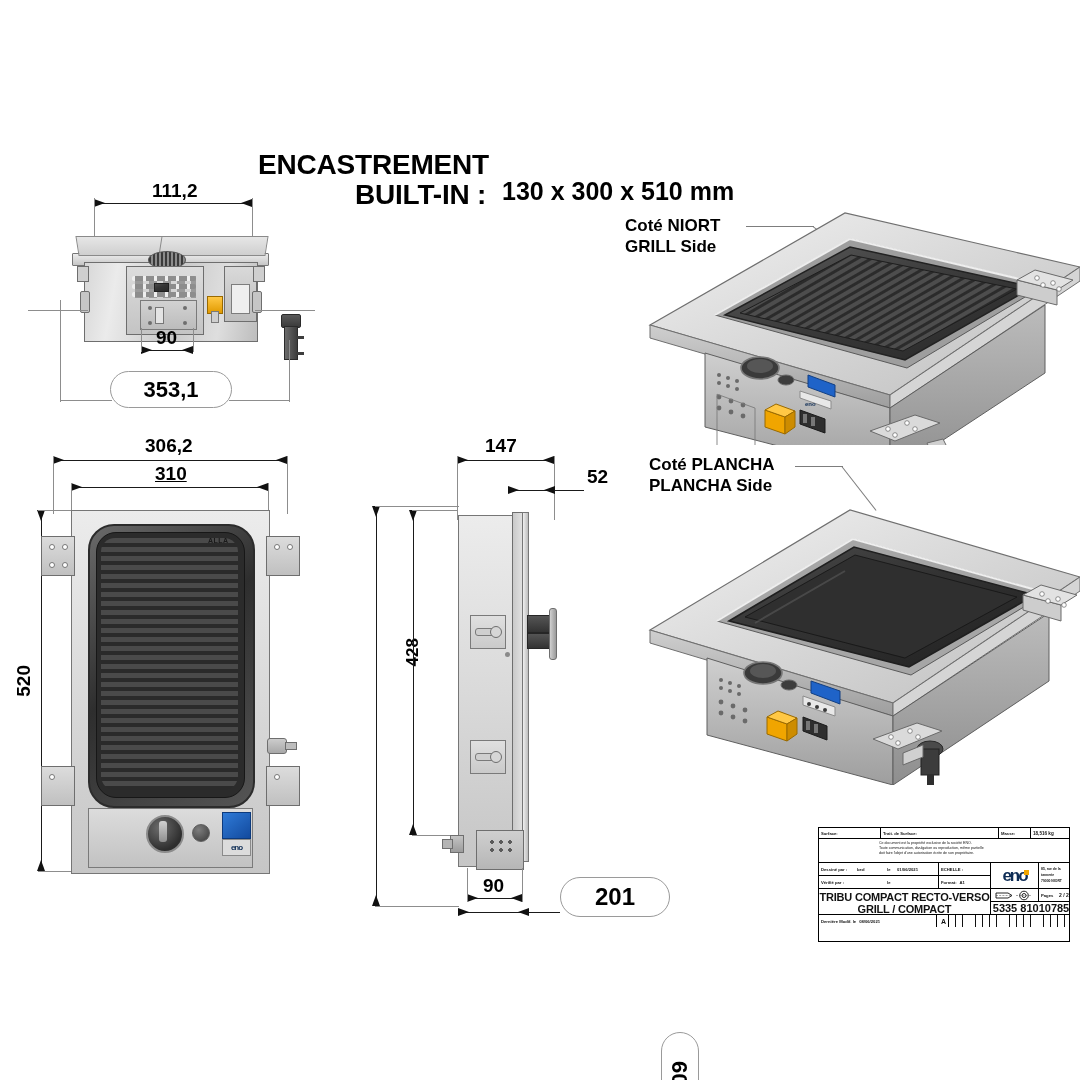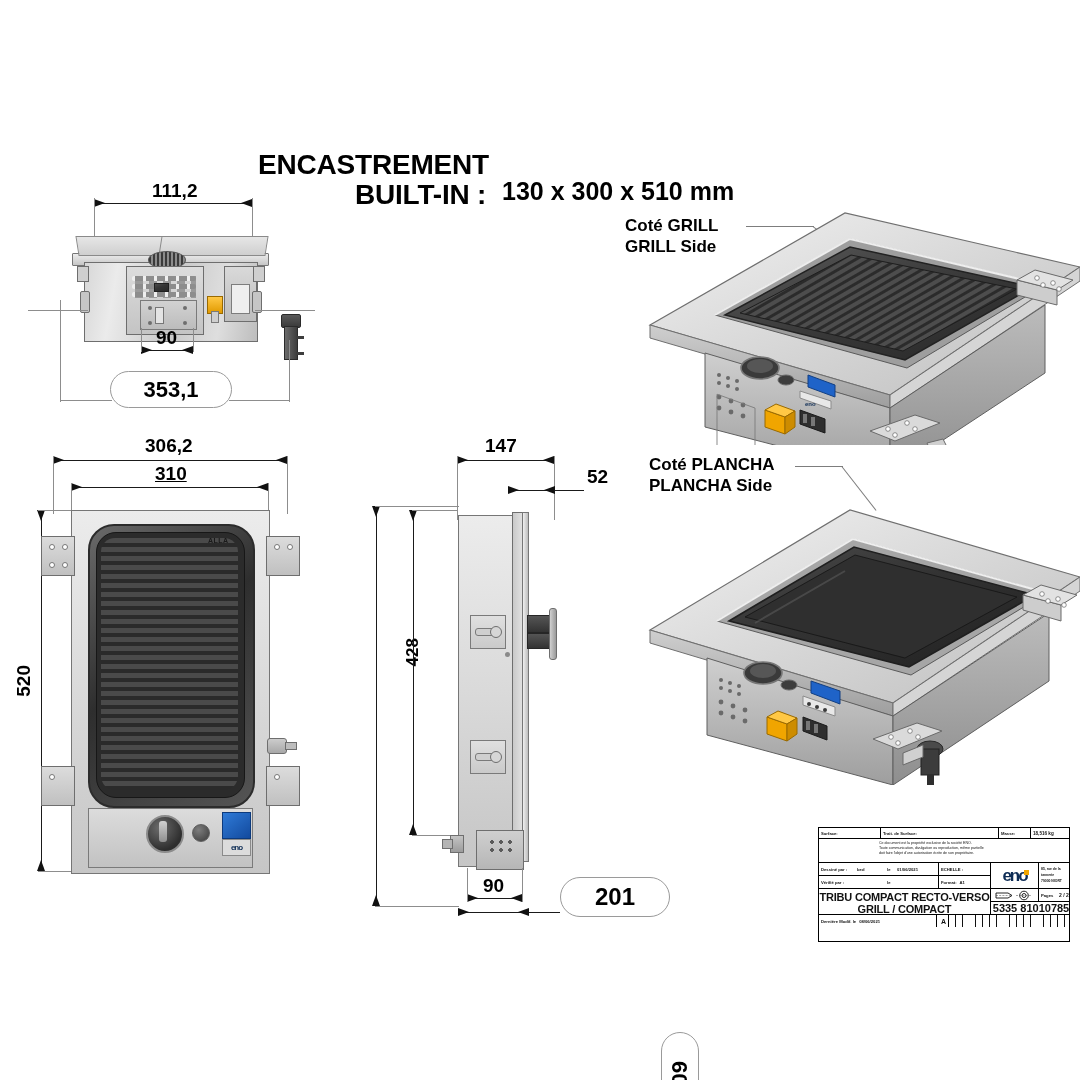--- a/index.html
+++ b/index.html
@@ -278,21 +278,21 @@
 
   <div class="abs pill dim" style="left:230px;top:457px;width:108px;height:38px;font-size:24px;">
     <span>201</span>
   </div>
   <div class="abs dline hline" style="left:128px;top:492px;width:102px;"></div>
   <div class="arrowR" style="left:128px;top:488px;"></div>
   <div class="arrowL" style="left:188px;top:488px;"></div>
 </div>
 
 <div class="abs callout" style="left:625px;top:216px;">
-  <div>Coté GRILL</div>
+  <div>Coté NIORT</div>
   <div>GRILL Side</div>
 </div>
 <div class="abs leader" style="left:746px;top:226px;width:68px;"></div>
 <div class="abs leader" style="left:813px;top:226px;width:44px;transform:rotate(37deg);"></div>
 
 <div class="abs" style="left:645px;top:205px;width:440px;height:240px;">
   <svg width="440" height="240" viewBox="0 0 440 240">
     <defs>
       <linearGradient id="gTop" x1="0" y1="0" x2="1" y2="1">
         <stop offset="0%" stop-color="#f2f2f2"></stop>

